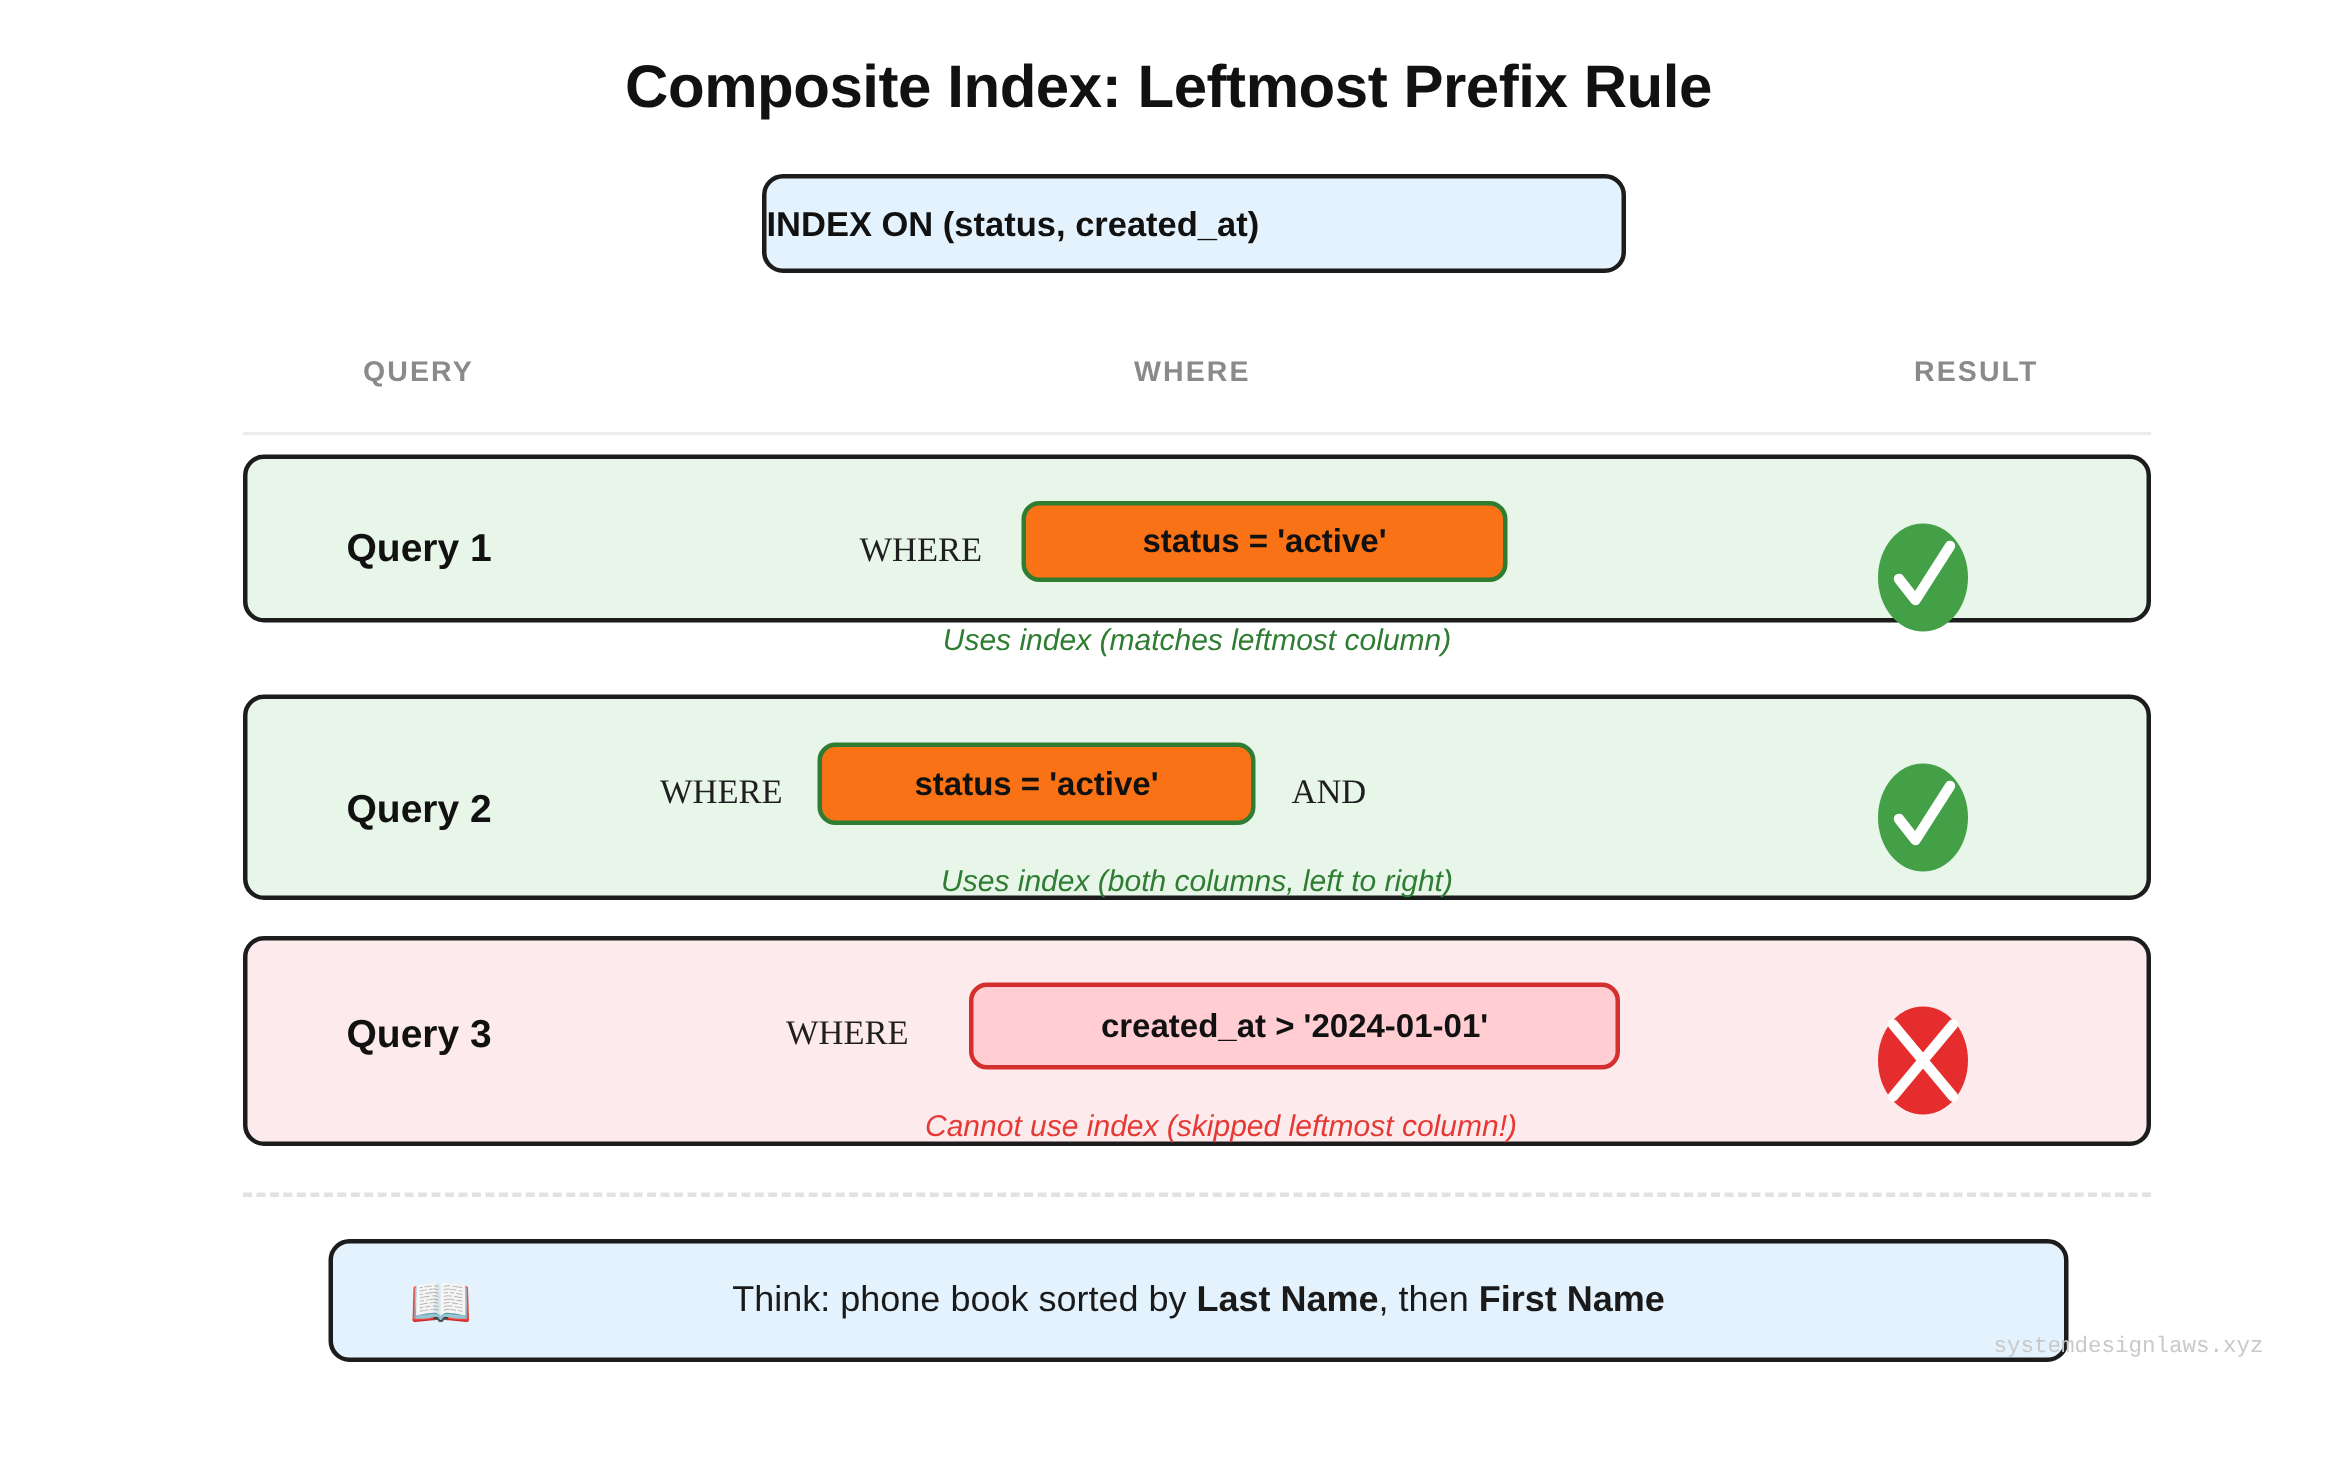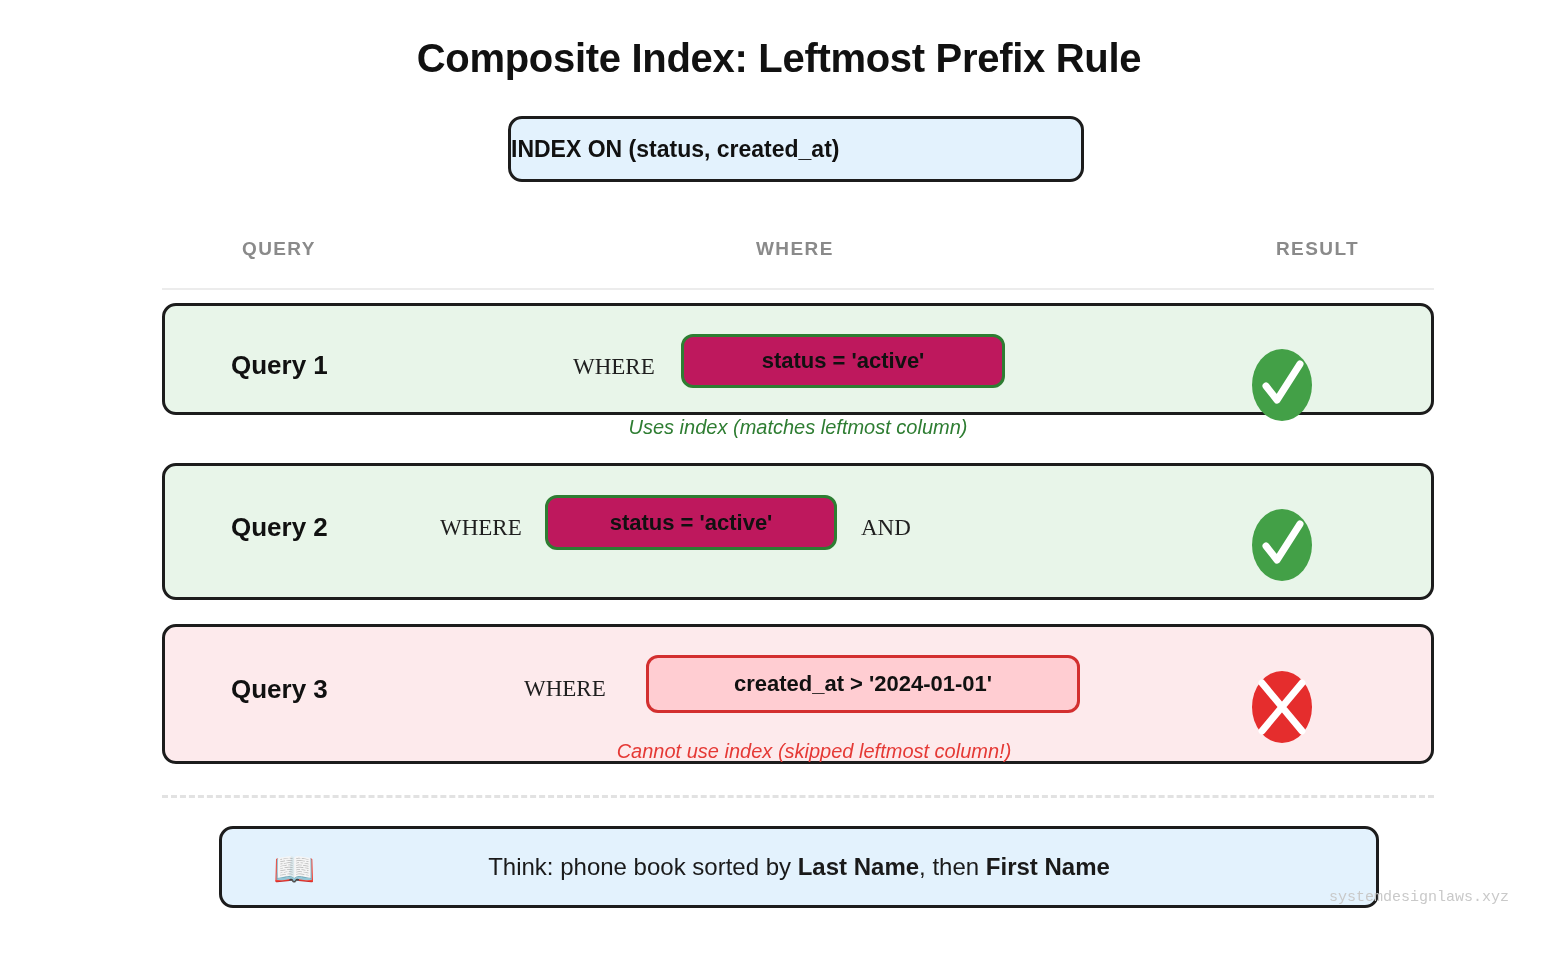--- a/index.html
+++ b/index.html
@@ -99,21 +99,21 @@
   .row3 { top: 624px;  height: 140px; padding-left: 16px; }
 
   .row-label {
     position: absolute;
     left: 66px;
     font-size: 26px;
     font-weight: bold;
     color: #111111;
   }
   .row1 .row-label { top: 44px; }
-  .row2 .row-label { top: 46px; }
+  .row2 .row-label { top: 58px; }
   .row3 .row-label { top: 47px; }
 
   .kw {
     position: absolute;
     font-size: 23px;
     color: #1f1f1f;
     font-family: Liberation Serif, serif;
   }
 
   .chip {
@@ -122,21 +122,21 @@
     border-radius: 12px;
     display: flex;
     align-items: center;
     justify-content: center;
     font-size: 22px;
     font-weight: bold;
     color: #111111;
     white-space: nowrap;
   }
   .chip.green {
-    background: #be185d;
+    background: #f97316;
     border: 3px solid #2e7d32;
   }
   .chip.red {
     background: #ffcdd2;
     border: 3px solid #d32f2f;
   }
 
   .caption {
     position: absolute;
     width: 100%;
@@ -257,20 +257,21 @@
     </div>
   </div>
 
   <div class="row ok row2">
     <div class="row-label">Query 2</div>
     <div class="kw kw-where">WHERE</div>
     <div class="chip green chip1">
       <span>status = 'active'</span>
     </div>
     <div class="kw kw-and">AND</div>
+    <div class="caption green">Uses index (both columns, left to right)</div>
     <div class="mark">
       <svg viewBox="0 0 66 78">
         <ellipse cx="33" cy="39" rx="30" ry="36" fill="#43a047"></ellipse>
         <path d="M17 40 L28 54 L51 18" fill="none" stroke="#ffffff" stroke-width="7" stroke-linecap="round" stroke-linejoin="round"></path>
       </svg>
     </div>
   </div>
 
   <div class="row bad row3">
     <div class="row-label">Query 3</div>

